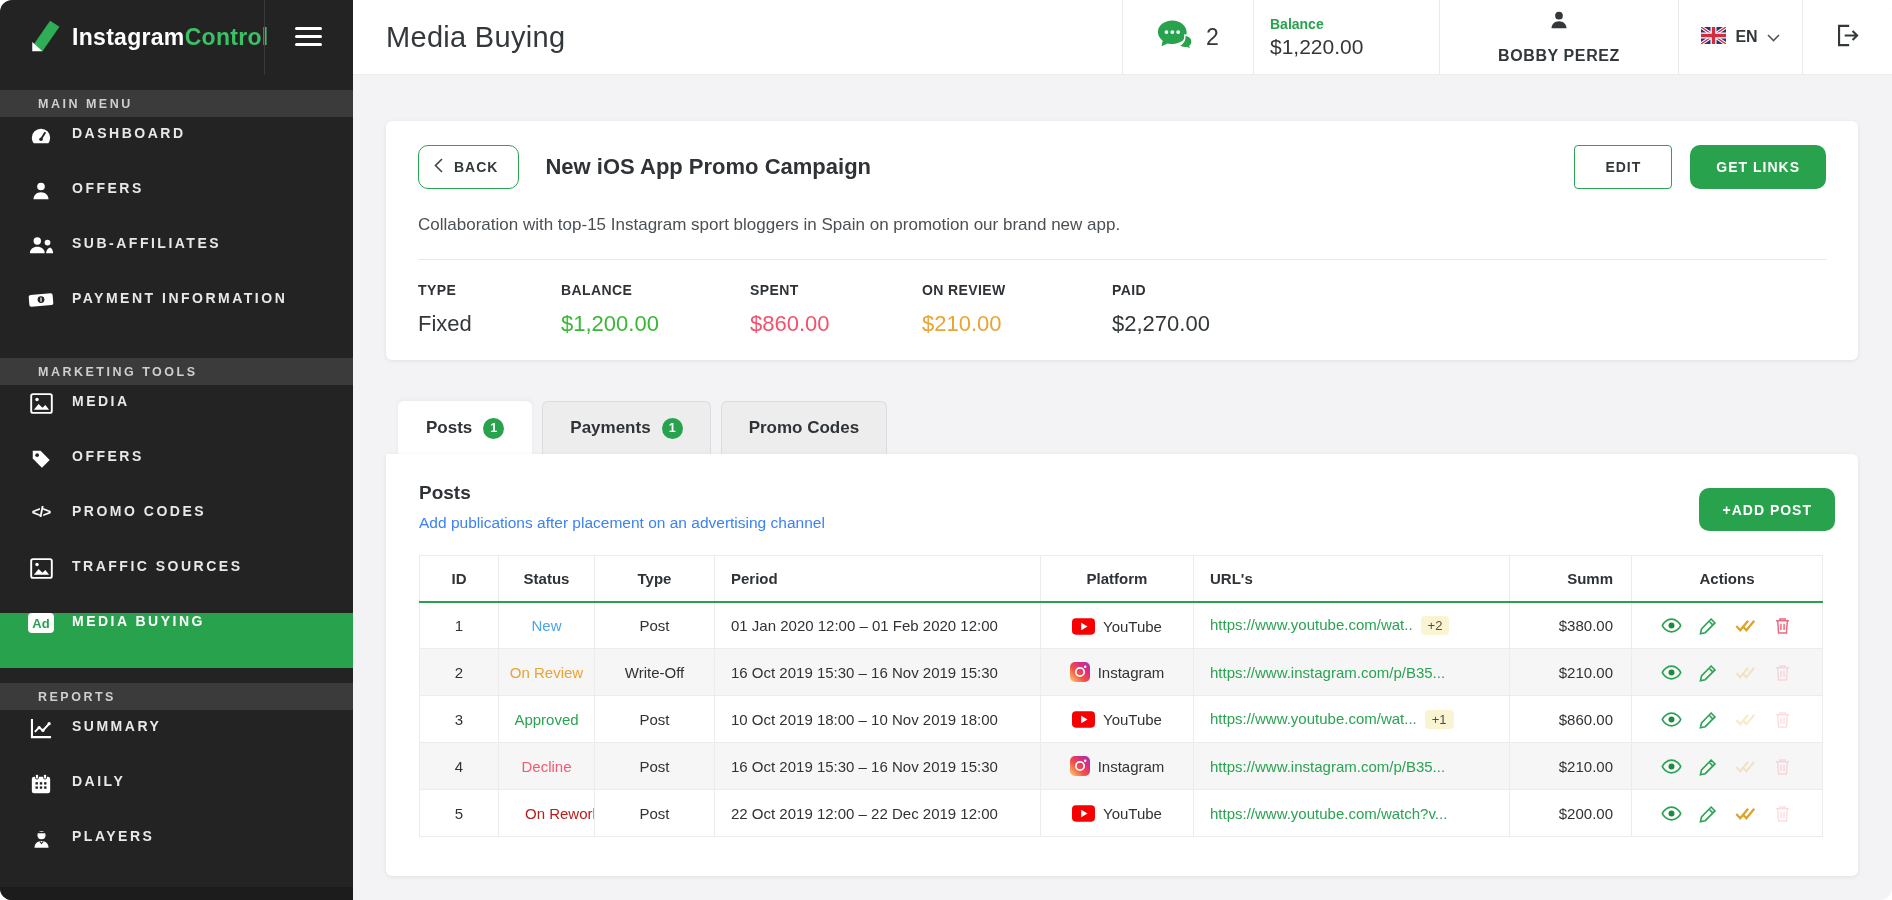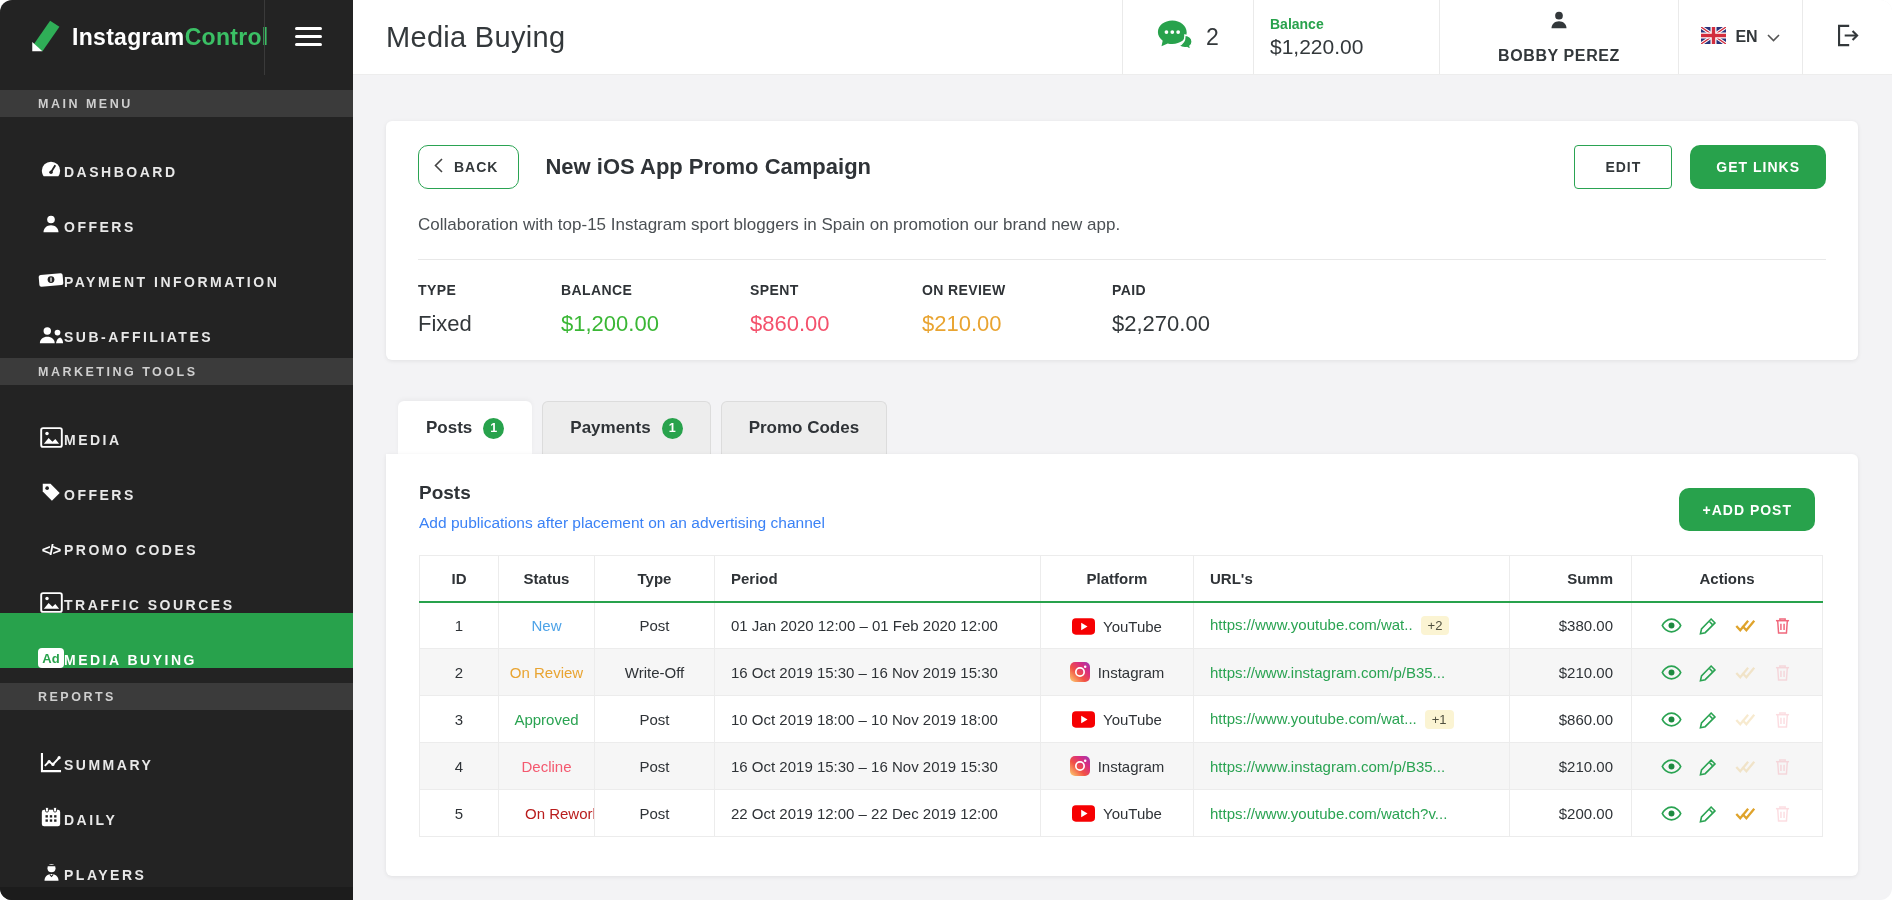--- a/index.html
+++ b/index.html
@@ -13,21 +13,21 @@
   .logo-text{font-size:23px;font-weight:bold;letter-spacing:.3px;}
   .logo-affiliate{color:#fff;}
   .logo-control{color:#3bc065;}
   .side-vdiv{position:absolute;left:264px;top:0;width:1px;height:75px;background:#3a3a3a;}
   .hamburger{position:absolute;left:295px;top:27px;display:flex;flex-direction:column;gap:5px;cursor:pointer;}
   .hamburger span{display:block;width:27px;height:3px;background:#fff;border-radius:2px;}
   .section-label{height:27px;background:#3b3b3b;display:flex;align-items:center;padding-left:38px;
     font-size:12.5px;font-weight:bold;letter-spacing:2.5px;color:#cfcfcf;}
   .mt15{margin-top:15px;} .mt13{margin-top:13px;}
   .side-items{padding-top:8px;}
-  .side-item{height:55px;display:flex;align-items:flex-end;padding-left:38px;
+  .side-item{height:55px;display:flex;align-items:flex-start;padding-left:28px;gap:18px;
     font-size:14px;font-weight:bold;letter-spacing:2.5px;color:#e8e8e8;cursor:pointer;}
   .side-item.active{background:#28a24c;color:#fff;}
   .si-icon{width:26px;display:flex;justify-content:center;align-items:center;}
   .code-glyph{font-size:15px;font-weight:bold;letter-spacing:-1px;color:#fff;}
   .ad-glyph{display:inline-flex;width:28px;height:20px;background:#fff;color:#28a24c;border-radius:4px;
     align-items:center;justify-content:center;font-weight:bold;font-size:13px;letter-spacing:0;}
   .side-bottom{position:absolute;left:0;bottom:0;width:353px;height:13px;background:#1c1c1c;}
 
   
   .main{margin-left:353px;}
@@ -70,21 +70,21 @@
     background:#ededed;border:1px solid #dcdcdc;border-bottom:none;border-radius:6px 6px 0 0;box-sizing:border-box;cursor:pointer;}
   .tab.active{background:#fff;border-color:transparent;box-shadow:0 -2px 5px rgba(0,0,0,.04);}
   .tab-badge{min-width:21px;height:21px;border-radius:50%;background:#28a24c;color:#fff;font-size:12.5px;font-weight:bold;
     display:flex;align-items:center;justify-content:center;}
 
   
   .posts-card{margin:0 34px 0 33px;background:#fff;border-radius:0 6px 6px 6px;box-shadow:0 1px 4px rgba(0,0,0,.08);
     padding:28px 33px;box-sizing:border-box;height:422px;position:relative;}
   .posts-heading{font-size:19px;font-weight:bold;color:#2f3337;}
   .posts-sub{margin-top:10px;font-size:15.5px;color:#3b82f6;}
-  .add-post-btn{position:absolute;right:43px;top:34px;height:43px;padding:0 23px;background:#28a24c;color:#fff;border:none;
+  .add-post-btn{position:absolute;right:23px;top:34px;height:43px;padding:0 23px;background:#28a24c;color:#fff;border:none;
     border-radius:10px;font-size:14px;font-weight:bold;letter-spacing:1px;cursor:pointer;font-family:inherit;}
 
   table.posts-table{margin-top:23px;width:1403px;table-layout:fixed;border-collapse:collapse;font-size:15px;color:#2f3337;}
   .posts-table col:nth-child(1){width:79px;} .posts-table col:nth-child(2){width:96px;}
   .posts-table col:nth-child(3){width:120px;} .posts-table col:nth-child(4){width:326px;}
   .posts-table col:nth-child(5){width:153px;} .posts-table col:nth-child(6){width:316px;}
   .posts-table col:nth-child(7){width:122px;} .posts-table col:nth-child(8){width:191px;}
   .posts-table th,.posts-table td{border:1px solid #ececec;text-align:center;padding:0 8px;box-sizing:border-box;
     overflow:hidden;white-space:nowrap;}
   .posts-table thead th{height:46px;font-weight:bold;font-size:15px;border-bottom:2px solid #28a24c;background:#fff;}
@@ -144,39 +144,39 @@
             <svg width="20" height="22" viewBox="0 0 24 24">
               <circle cx="12" cy="6.6" r="4.6" fill="#fff"></circle>
               <path d="M3 22c0-5 4-8.4 9-8.4s9 3.4 9 8.4z" fill="#fff"></path>
             </svg>
           </span>
           <span>OFFERS</span>
         </div>
 
         <div class="side-item">
           <span class="si-icon">
-            <svg width="26" height="20" viewBox="0 0 26 20">
-              <rect x="1" y="4" width="24" height="12" rx="2" fill="#fff" transform="rotate(-5 13 10)"></rect>
-              <circle cx="13" cy="9.6" r="3.4" fill="#232323"></circle>
-              <path d="M13 7.5v4.2" stroke="#fff" stroke-width="1.2"></path>
-            </svg>
-          </span>
-          <span>PAYMENT INFORMATION</span>
-        </div>
-
-        <div class="side-item">
-          <span class="si-icon">
             <svg width="27" height="20" viewBox="0 0 28 20">
               <circle cx="10" cy="5.6" r="4" fill="#fff"></circle>
               <path d="M2 19c0-4.4 3.6-7 8-7s8 2.6 8 7z" fill="#fff"></path>
               <circle cx="21" cy="7.4" r="3.1" fill="#fff"></circle>
               <path d="M19.4 19c.4-3.2 1.9-5.3 4.4-6.2 1.8.9 3.2 3 3.2 6.2z" fill="#fff"></path>
             </svg>
           </span>
           <span>SUB-AFFILIATES</span>
+        </div>
+
+        <div class="side-item">
+          <span class="si-icon">
+            <svg width="26" height="20" viewBox="0 0 26 20">
+              <rect x="1" y="4" width="24" height="12" rx="2" fill="#fff" transform="rotate(-5 13 10)"></rect>
+              <circle cx="13" cy="9.6" r="3.4" fill="#232323"></circle>
+              <path d="M13 7.5v4.2" stroke="#fff" stroke-width="1.2"></path>
+            </svg>
+          </span>
+          <span>PAYMENT INFORMATION</span>
         </div>
       </div>
 
     <div class="section-label mt13">MARKETING TOOLS</div>
     <div class="side-items">
 
         <div class="side-item">
           <span class="si-icon">
             <svg width="23" height="21" viewBox="0 0 24 22">
               <rect x="1.2" y="1.2" width="21.6" height="19.6" rx="2" fill="none" stroke="#fff" stroke-width="2"></rect>

